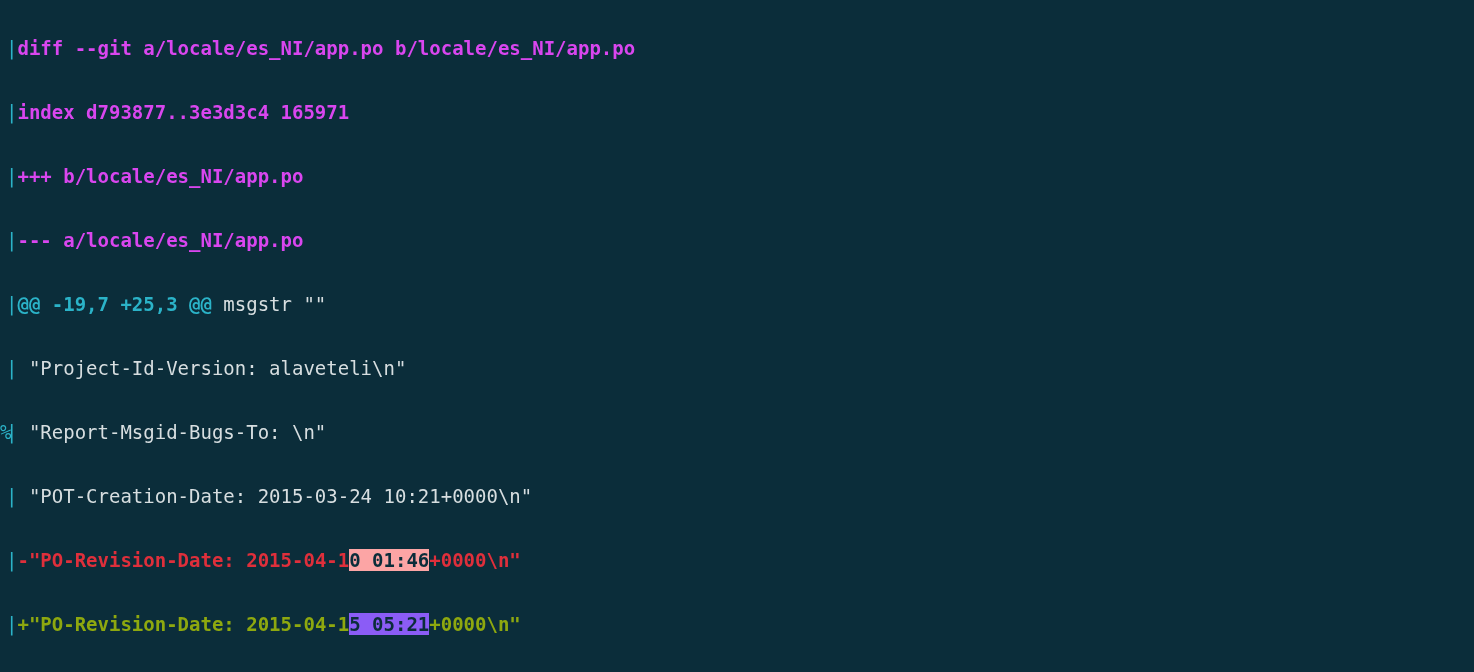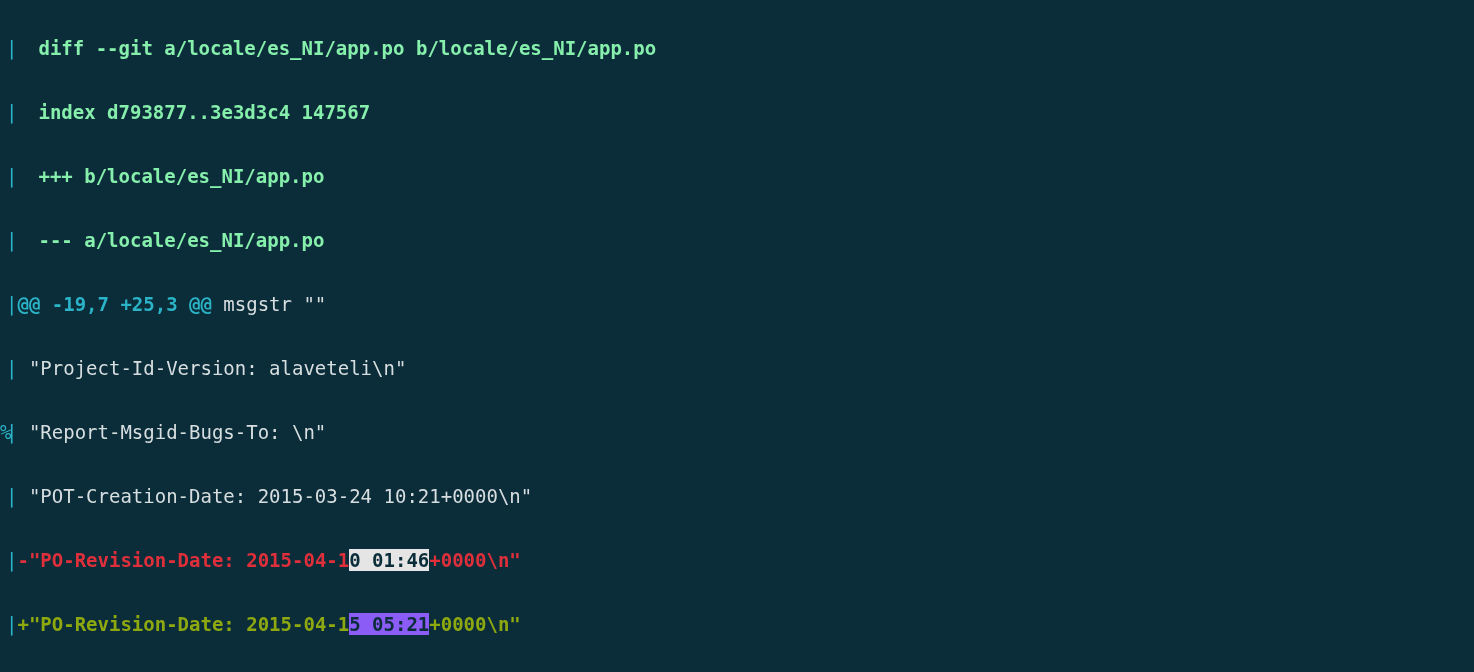--- a/index.html
+++ b/index.html
@@ -12,35 +12,35 @@
     width: 1474px;
     height: 672px;
     overflow: hidden;
   }
   .terminal {
     white-space: pre;
     color: #d7dee0;
   }
   .cyan { color: #2bb3c8; }
   .bold { font-weight: bold; }
-  .white { color: #86efac; margin-left: 21px; }
+  .white { color: #d946ef; }
   .dim { color: #d7dee0; }
   .red { color: #df2f3b; }
   .green { color: #8ea80f; }
-  .red-bg { background: #e5e5e5; color: #0b2d3a; }
+  .red-bg { background: #fca5a5; color: #0b2d3a; }
   .green-bg { background: #8b5cf6; color: #0b2d3a; }
   .line { display: block; }
   .gutter { display:inline-block; width:6px; text-align:right; }
 </style>
 </head>
 <body>
 
 <div class="terminal">
 <span class="line"><span class="gutter"> </span><span class="cyan">|</span><span class="white bold">diff --git a/locale/es_NI/app.po b/locale/es_NI/app.po</span></span>
-<span class="line"><span class="gutter"> </span><span class="cyan">|</span><span class="white bold">index d793877..3e3d3c4 147567</span></span>
+<span class="line"><span class="gutter"> </span><span class="cyan">|</span><span class="white bold">index d793877..3e3d3c4 165971</span></span>
 <span class="line"><span class="gutter"> </span><span class="cyan">|</span><span class="white bold">+++ b/locale/es_NI/app.po</span></span>
 <span class="line"><span class="gutter"> </span><span class="cyan">|</span><span class="white bold">--- a/locale/es_NI/app.po</span></span>
 <span class="line"><span class="gutter"> </span><span class="cyan">|</span><span class="cyan bold">@@ -19,7 +25,3 @@</span><span class="dim"> msgstr ""</span></span>
 <span class="line"><span class="gutter"> </span><span class="cyan">|</span><span class="dim"> "Project-Id-Version: alaveteli\n"</span></span>
 <span class="line"><span class="gutter cyan">%</span><span class="cyan">|</span><span class="dim"> "Report-Msgid-Bugs-To: \n"</span></span>
 <span class="line"><span class="gutter"> </span><span class="cyan">|</span><span class="dim"> "POT-Creation-Date: 2015-03-24 10:21+0000\n"</span></span>
 <span class="line"><span class="gutter"> </span><span class="cyan">|</span><span class="red bold">-</span><span class="red bold">"PO-Revision-Date: 2015-04-1</span><span class="red-bg bold">0 01:46</span><span class="red bold">+0000\n"</span></span>
 <span class="line"><span class="gutter"> </span><span class="cyan">|</span><span class="green bold">+</span><span class="green bold">"PO-Revision-Date: 2015-04-1</span><span class="green-bg bold">5 05:21</span><span class="green bold">+0000\n"</span></span>
 
 

